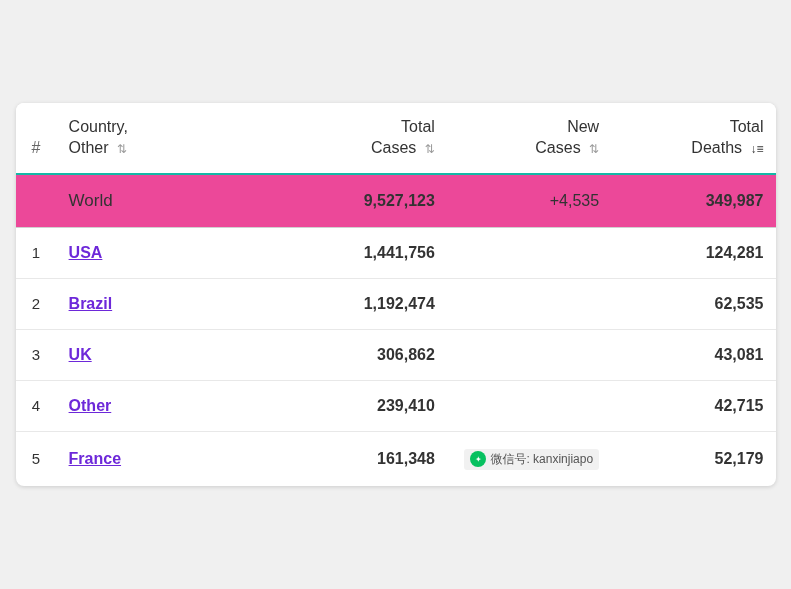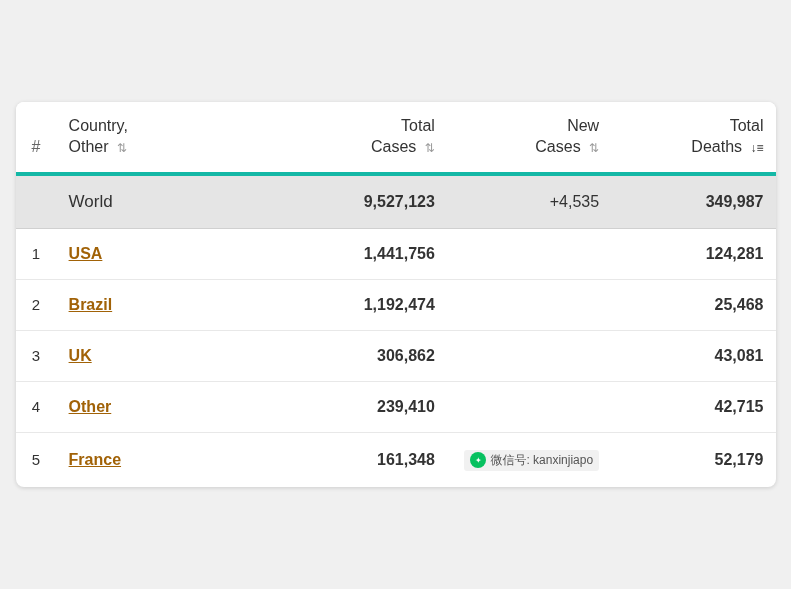--- a/index.html
+++ b/index.html
@@ -34,21 +34,21 @@
 
     thead tr {
       background: #ffffff;
     }
 
     thead th {
       padding: 14px 12px;
       text-align: left;
       font-weight: 500;
       color: #333;
-      border-bottom: 4px solid #14b8a6;
+      border-bottom: 2px solid #14b8a6;
       vertical-align: bottom;
       line-height: 1.3;
     }
 
     thead th .sort-icon {
       display: inline-block;
       color: #999;
       font-size: 12px;
       margin-left: 4px;
     }
@@ -80,21 +80,21 @@
       width: 160px;
       text-align: right;
     }
 
     .col-total-deaths {
       width: 160px;
       text-align: right;
     }
 
     .world-row {
-      background: #e5e5e5;
+      background: #ec4899;
     }
 
     .world-row td {
       padding: 16px 12px;
       color: #333;
       border-bottom: 1px solid #d0d0d0;
     }
 
     .data-row td {
       padding: 16px 12px;
@@ -106,21 +106,21 @@
       border-bottom: none;
     }
 
     .rank-cell {
       text-align: center;
       color: #666;
       font-size: 15px;
     }
 
     .country-link {
-      color: #a16207;
+      color: #6d28d9;
       text-decoration: underline;
       cursor: pointer;
       font-weight: 600;
     }
 
     .bold-num {
       font-weight: 700;
       text-align: right;
     }
 
@@ -177,21 +177,21 @@
           <td><a class="country-link">USA</a></td>
           <td class="bold-num">1,441,756</td>
           <td class="bold-num"></td>
           <td class="bold-num">124,281</td>
         </tr>
         <tr class="data-row">
           <td class="rank-cell">2</td>
           <td><a class="country-link">Brazil</a></td>
           <td class="bold-num">1,192,474</td>
           <td class="bold-num"></td>
-          <td class="bold-num">25,468</td>
+          <td class="bold-num">62,535</td>
         </tr>
         <tr class="data-row">
           <td class="rank-cell">3</td>
           <td><a class="country-link">UK</a></td>
           <td class="bold-num">306,862</td>
           <td class="bold-num"></td>
           <td class="bold-num">43,081</td>
         </tr>
         <tr class="data-row">
           <td class="rank-cell">4</td>

